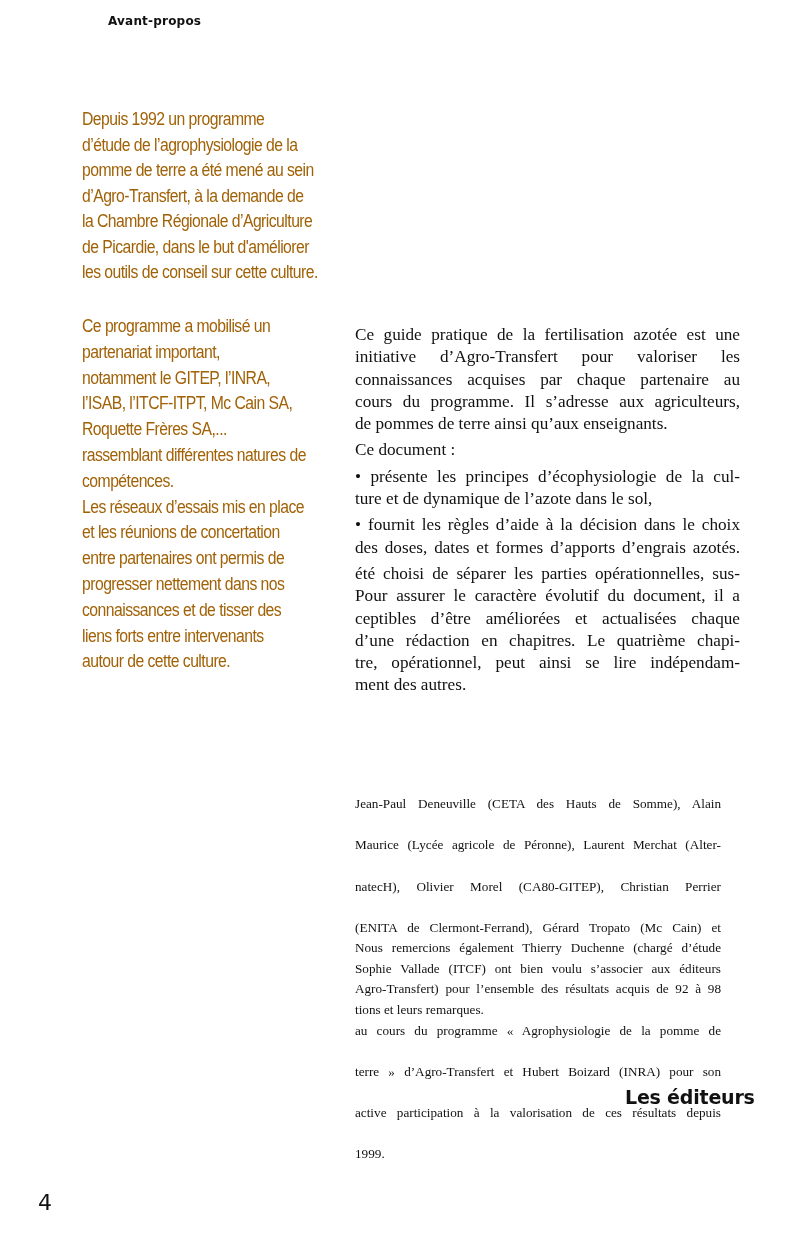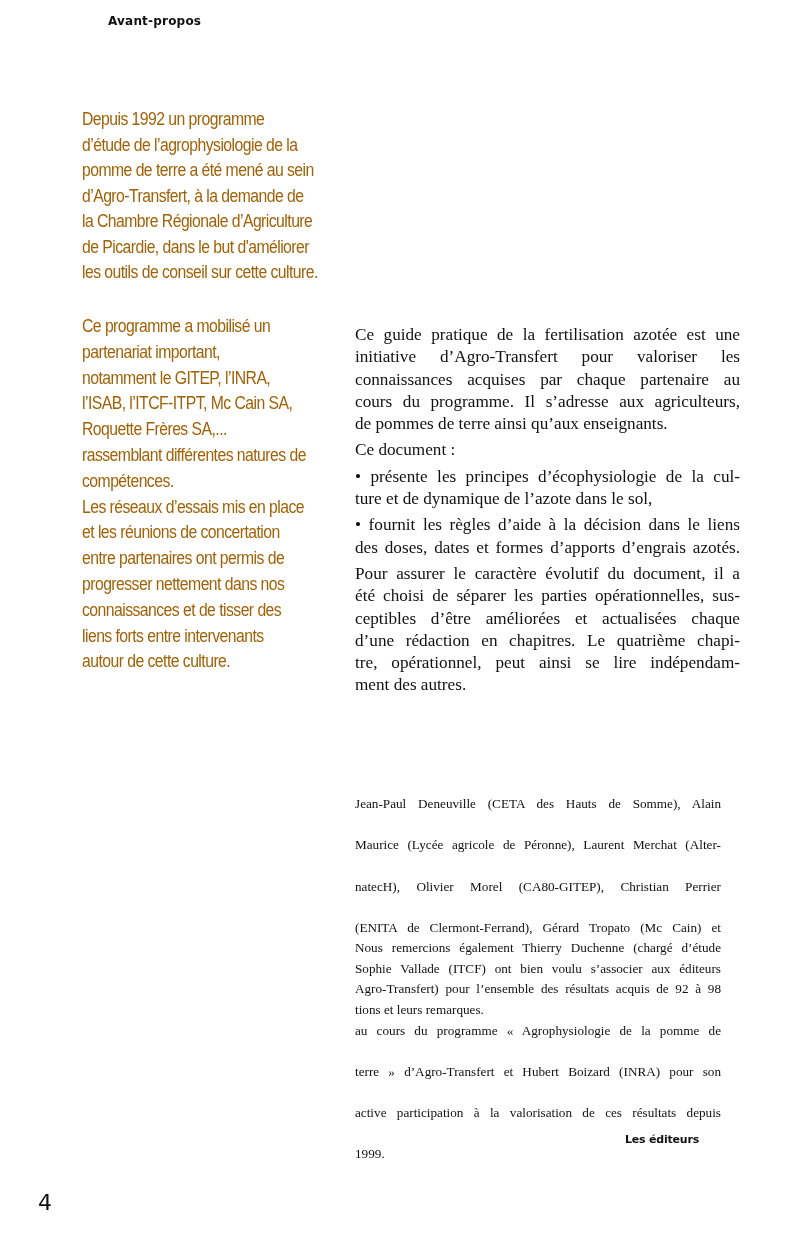--- a/index.html
+++ b/index.html
@@ -21,21 +21,21 @@
     .serif-block .ln.last { text-align-last: left; }
     .serif-block .gap { height: 4px; }
     #guide { top: 324px; }
 
     .small-block { position: absolute; left: 355px; width: 366px; font-family: "Liberation Serif", serif; color: #111; }
     .small-block .ln { display: block; white-space: nowrap; font-size: 13.2px; line-height: 17.3px; text-align: justify; text-align-last: justify; margin-top: 24px; }
     .small-block .ln.last { text-align-last: left; }
     #reviewers { top: 771px; }
     #thanks { top: 915px; }
 
-    .signature { left: 625px; top: 1133px; font-family: "DejaVu Sans", sans-serif; font-weight: bold; font-size: 11px; letter-spacing: -0.2px; }
+    .signature { left: 625px; top: 1086px; font-family: "DejaVu Sans", sans-serif; font-weight: bold; font-size: 19px; letter-spacing: -0.2px; }
     .page-number { left: 38px; top: 1190px; font-family: "DejaVu Sans", sans-serif; font-size: 22px; }
   </style>
 </head>
 <body>
 
 <div class="abs title">Avant-propos</div>
 
 <div class="sans-block" id="intro">
   <span class="ln">Depuis 1992 un programme</span>
   <span class="ln">d’étude de l’agrophysiologie de la</span>
@@ -73,27 +73,27 @@
   </div>
   <div class="gap"></div>
   <span class="ln last">Ce document :</span>
   <div class="gap"></div>
   <div>
     <span class="ln">• présente les principes d’écophysiologie de la cul-</span>
     <span class="ln last">ture et de dynamique de l’azote dans le sol,</span>
   </div>
   <div class="gap"></div>
   <div>
-    <span class="ln">• fournit les règles d’aide à la décision dans le liens</span>
+    <span class="ln">• fournit les règles d’aide à la décision dans le choix</span>
     <span class="ln">des doses, dates et formes d’apports d’engrais azotés.</span>
   </div>
   <div class="gap"></div>
   <div>
+    <span class="ln">été choisi de séparer les parties opérationnelles, sus-</span>
     <span class="ln">Pour assurer le caractère évolutif du document, il a</span>
-    <span class="ln">été choisi de séparer les parties opérationnelles, sus-</span>
     <span class="ln">ceptibles d’être améliorées et actualisées chaque</span>
     <span class="ln">d’une rédaction en chapitres. Le quatrième chapi-</span>
     <span class="ln">tre, opérationnel, peut ainsi se lire indépendam-</span>
     <span class="ln last">ment des autres.</span>
   </div>
 </div>
 
 <div class="small-block" id="reviewers">
   <span class="ln">Jean-Paul Deneuville (CETA des Hauts de Somme), Alain</span>
   <span class="ln">Maurice (Lycée agricole de Péronne), Laurent Merchat (Alter-</span>

